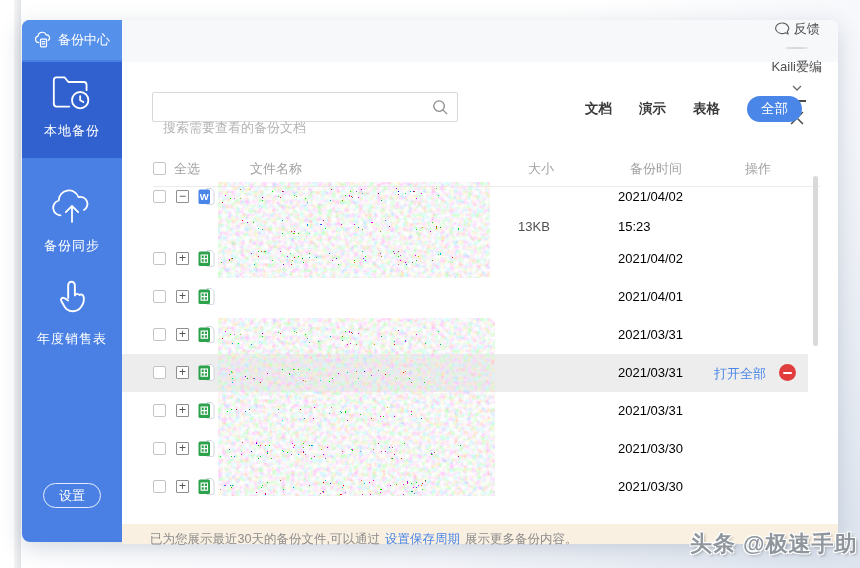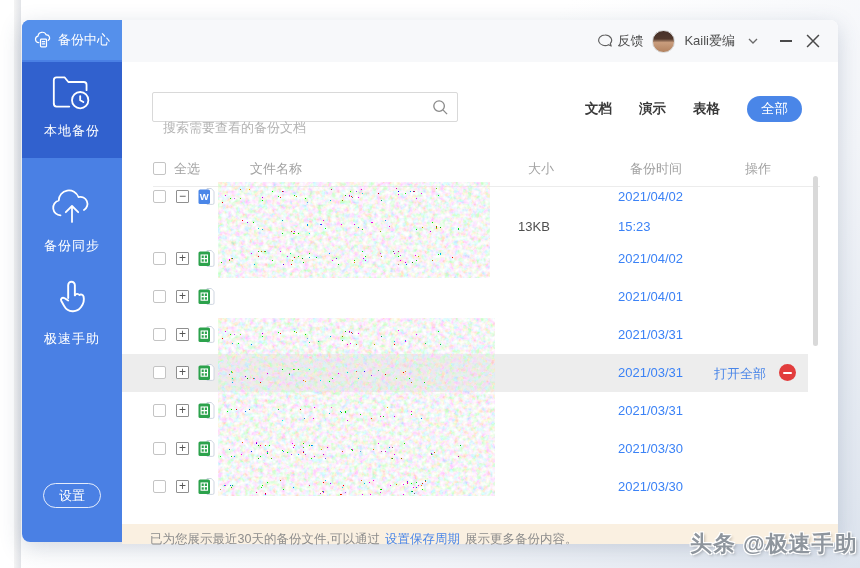--- a/index.html
+++ b/index.html
@@ -28,21 +28,21 @@
   .sb-active { position:absolute; left:0; top:42px; width:100px; height:96px;
     background:#3161ce; }
   .sb-settings { position:absolute; left:21px; top:463px; width:58px; height:25px;
     border:1px solid rgba(255,255,255,.85); border-radius:13px;
     color:#fff; font-size:13px; text-align:center; line-height:23px;
     background:transparent; cursor:pointer; }
   
   .titlebar { position:absolute; left:100px; top:0; right:0; height:42px;
     background:#f7f8fa; border-radius:0 8px 0 0; }
   .tb-controls { position:absolute; right:16px; top:0; height:42px;
-    display:flex; align-items:center; gap:9px; color:#4f4f4f; font-size:13px; }
+    display:flex; align-items:center; gap:9px; color:#4f4f4f; font-size:13px;flex-direction:column; }
   .avatar { width:23px; height:23px; border-radius:50%;
     background:linear-gradient(180deg,#473129 0%,#52382c 38%,#c99d7d 55%,#b3825f 100%);
     border:1px solid #d8d8d8; }
   .winbtn { display:inline-flex; align-items:center; justify-content:center;
     width:18px; height:18px; cursor:pointer; }
   .minbar { display:inline-block; width:12px; height:0;
     border-top:2px solid #4a4a4a; }
   
   .searchbox { position:absolute; left:130px; top:72px; width:306px; height:30px;
     border:1px solid #d9d9d9; border-radius:2px; background:#fff; }
@@ -60,21 +60,21 @@
     font-size:13px; color:#a2a2a2; }
   .thead span { position:absolute; top:0; }
   .divider { position:absolute; top:166px; left:131px; width:667px; height:0;
     border-top:1px solid #ececec; }
   .checkbox { position:absolute; width:13px; height:13px; border:1px solid #c4c4c4;
     border-radius:2px; background:#fff; cursor:pointer; }
   .expander { position:absolute; width:13px; height:13px; border:1px solid #8f8f8f;
     border-radius:1px; color:#555; font-size:12px; line-height:10px;
     text-align:center; background:#fff; cursor:pointer; }
   .row { position:absolute; left:0; width:816px; height:30px; }
-  .row .date { position:absolute; left:596px; top:7px; font-size:13px; color:#3b82f6; }
+  .row .date { position:absolute; left:596px; top:7px; font-size:13px; color:#000000; }
   .row .size { position:absolute; left:496px; top:7px; font-size:13px; color:#4f4f4f; }
   .row .fic  { position:absolute; left:176px; top:5px; }
   .row .cb   { left:131px; top:8px; }
   .row .ex   { left:154px; top:8px; }
   .hl-row { position:absolute; left:100px; top:334px; width:686px; height:38px;
     background:#ededed; }
   .action-link { position:absolute; left:692px; top:7px; font-size:13px;
     color:#4a86e8; cursor:pointer; }
   .minus-btn { position:absolute; left:757px; top:6px; width:17px; height:17px;
     border-radius:50%; background:#e23d3d; cursor:pointer; }
@@ -168,21 +168,21 @@
       <span class="lbl">备份同步</span>
     </div>
 
     <div class="sb-item" style="top:258px;">
       <span style="display:inline-block">
         <svg viewBox="0 0 44 44" width="42" height="42" fill="none" stroke="#fff" stroke-width="2" stroke-linecap="round" stroke-linejoin="round">
           <path d="M18 21 V7.5 a3.5 3.5 0 0 1 7 0 V18"></path>
           <path d="M25 18 c1 -1.8 3.6 -1.8 4.8 -0.2 c1.4 -1 3.8 -0.4 4.3 1.6 c0.9 3.6 -0.4 8 -2.6 11 c-2.2 3 -5.2 4.6 -9 4.4 c-4.4 -0.2 -7 -2.2 -8.8 -5.6 l-3 -5.4 c-1 -1.9 1.2 -3.9 3.2 -2.8 l4.1 2.6"></path>
         </svg>
       </span>
-      <span class="lbl">极速手助</span>
+      <span class="lbl">年度销售表</span>
     </div>
 
     <button class="sb-settings">设置</button>
   </div>
 
   <div class="titlebar">
     <div class="tb-controls">
       <span class="winbtn" style="width:auto;gap:4px;">
         <span style="display:inline-flex">
           <svg viewBox="0 0 18 16" width="16" height="14" fill="none" stroke="#5f5f5f" stroke-width="1.3" stroke-linejoin="round">

